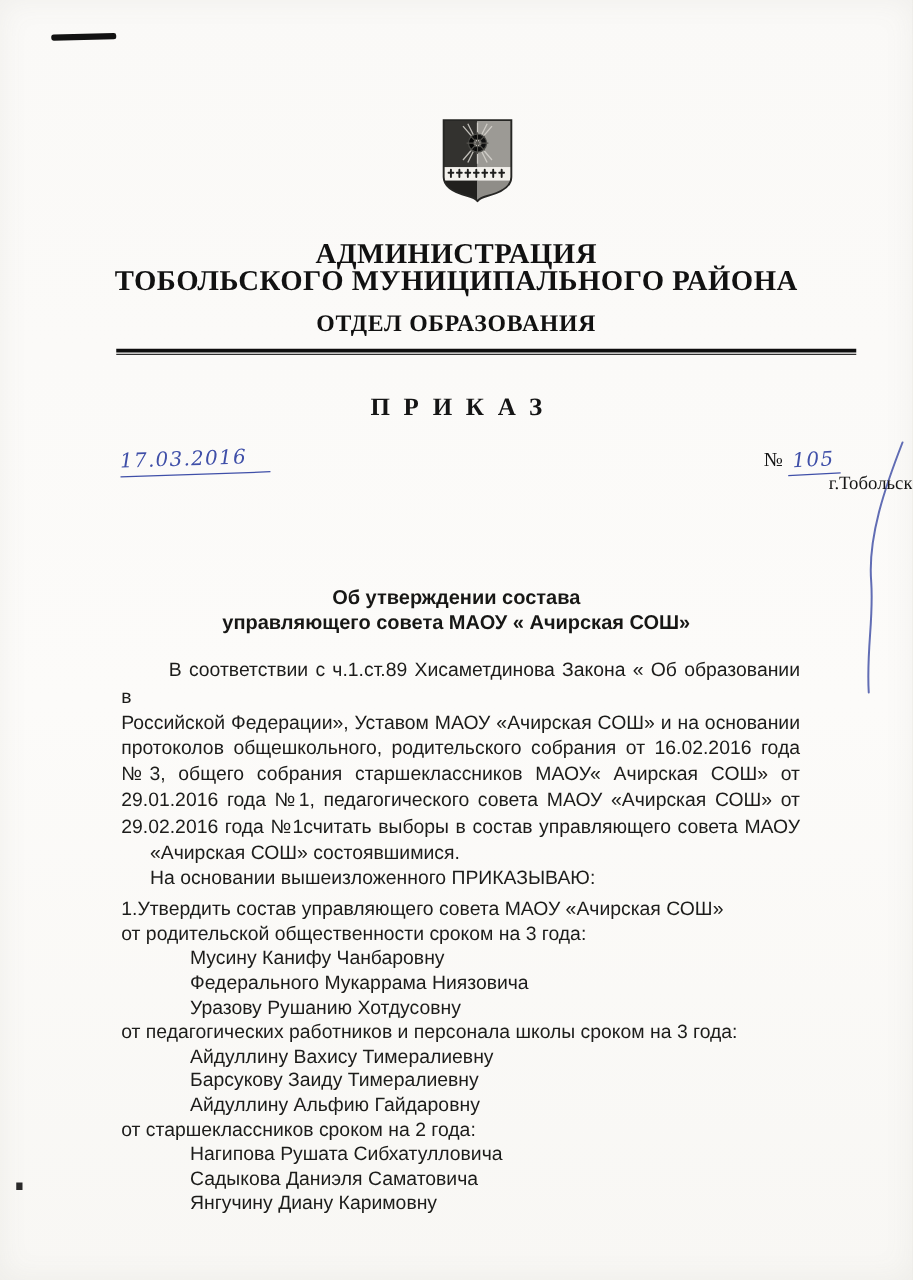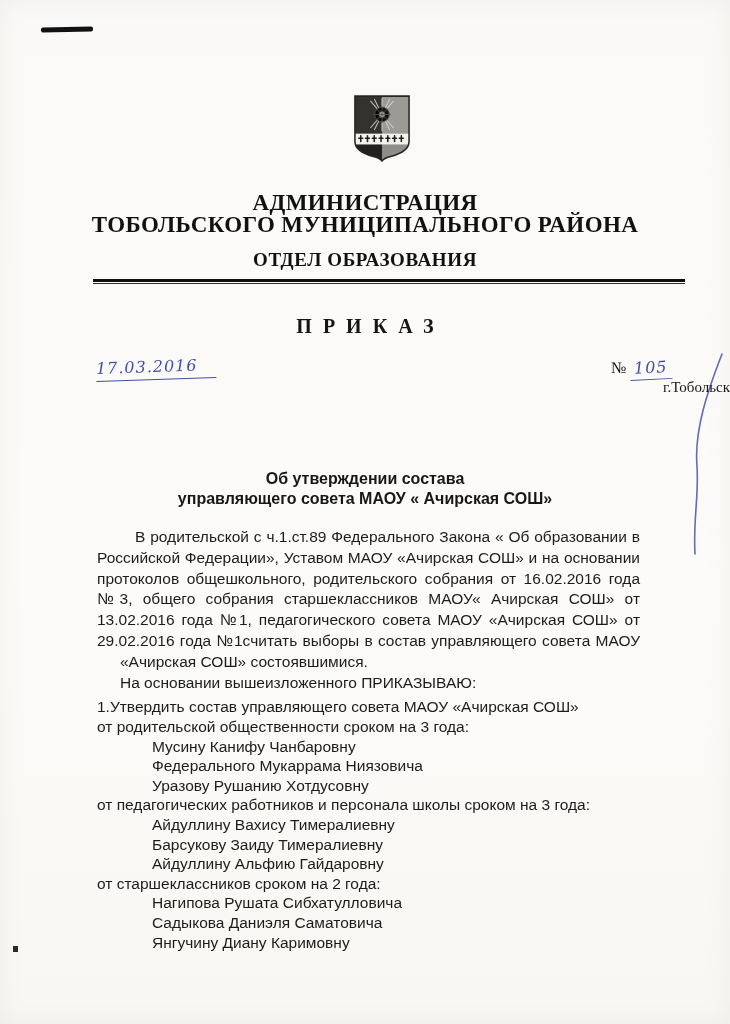--- a/index.html
+++ b/index.html
@@ -118,25 +118,25 @@
       <span class="hand num-hand" data-interactable="false">105</span>
     </div>
   </div>
 
   <div class="subject" data-interactable="false">
     <div data-interactable="false">Об утверждении состава</div>
     <div data-interactable="false">управляющего совета МАОУ  « Ачирская СОШ»</div>
   </div>
 
   <div class="body-text" data-interactable="false">
-    <div class="jline indent" data-interactable="false">В родительской с ч.1.ст.89  Федерального Закона « Об образовании в</div>
+    <div class="jline indent" data-interactable="false">В соответствии с ч.1.ст.89  Хисаметдинова Закона « Об образовании в</div>
     <div class="jline" data-interactable="false">Российской Федерации», Уставом МАОУ «Ачирская СОШ»  и на основании</div>
     <div class="jline" data-interactable="false">протоколов  общешкольного, родительского собрания от 16.02.2016 года</div>
     <div class="jline" data-interactable="false">№3, общего собрания старшеклассников МАОУ« Ачирская СОШ» от</div>
-    <div class="jline" data-interactable="false">13.02.2016 года №1, педагогического совета МАОУ «Ачирская СОШ» от</div>
+    <div class="jline" data-interactable="false">29.01.2016 года №1, педагогического совета МАОУ «Ачирская СОШ» от</div>
     <div class="jline" data-interactable="false">29.02.2016 года №1считать выборы в состав управляющего совета МАОУ</div>
     <div class="plain" data-interactable="false">«Ачирская СОШ» состоявшимися.</div>
     <div class="plain" data-interactable="false">На основании вышеизложенного  ПРИКАЗЫВАЮ:</div>
   </div>
 
   <div class="list" data-interactable="false">
     <div data-interactable="false">1.Утвердить состав управляющего совета  МАОУ «Ачирская СОШ»</div>
 
     <div data-interactable="false">от родительской общественности сроком на 3 года:</div>
     <div class="member" data-interactable="false">Мусину Канифу Чанбаровну</div>

